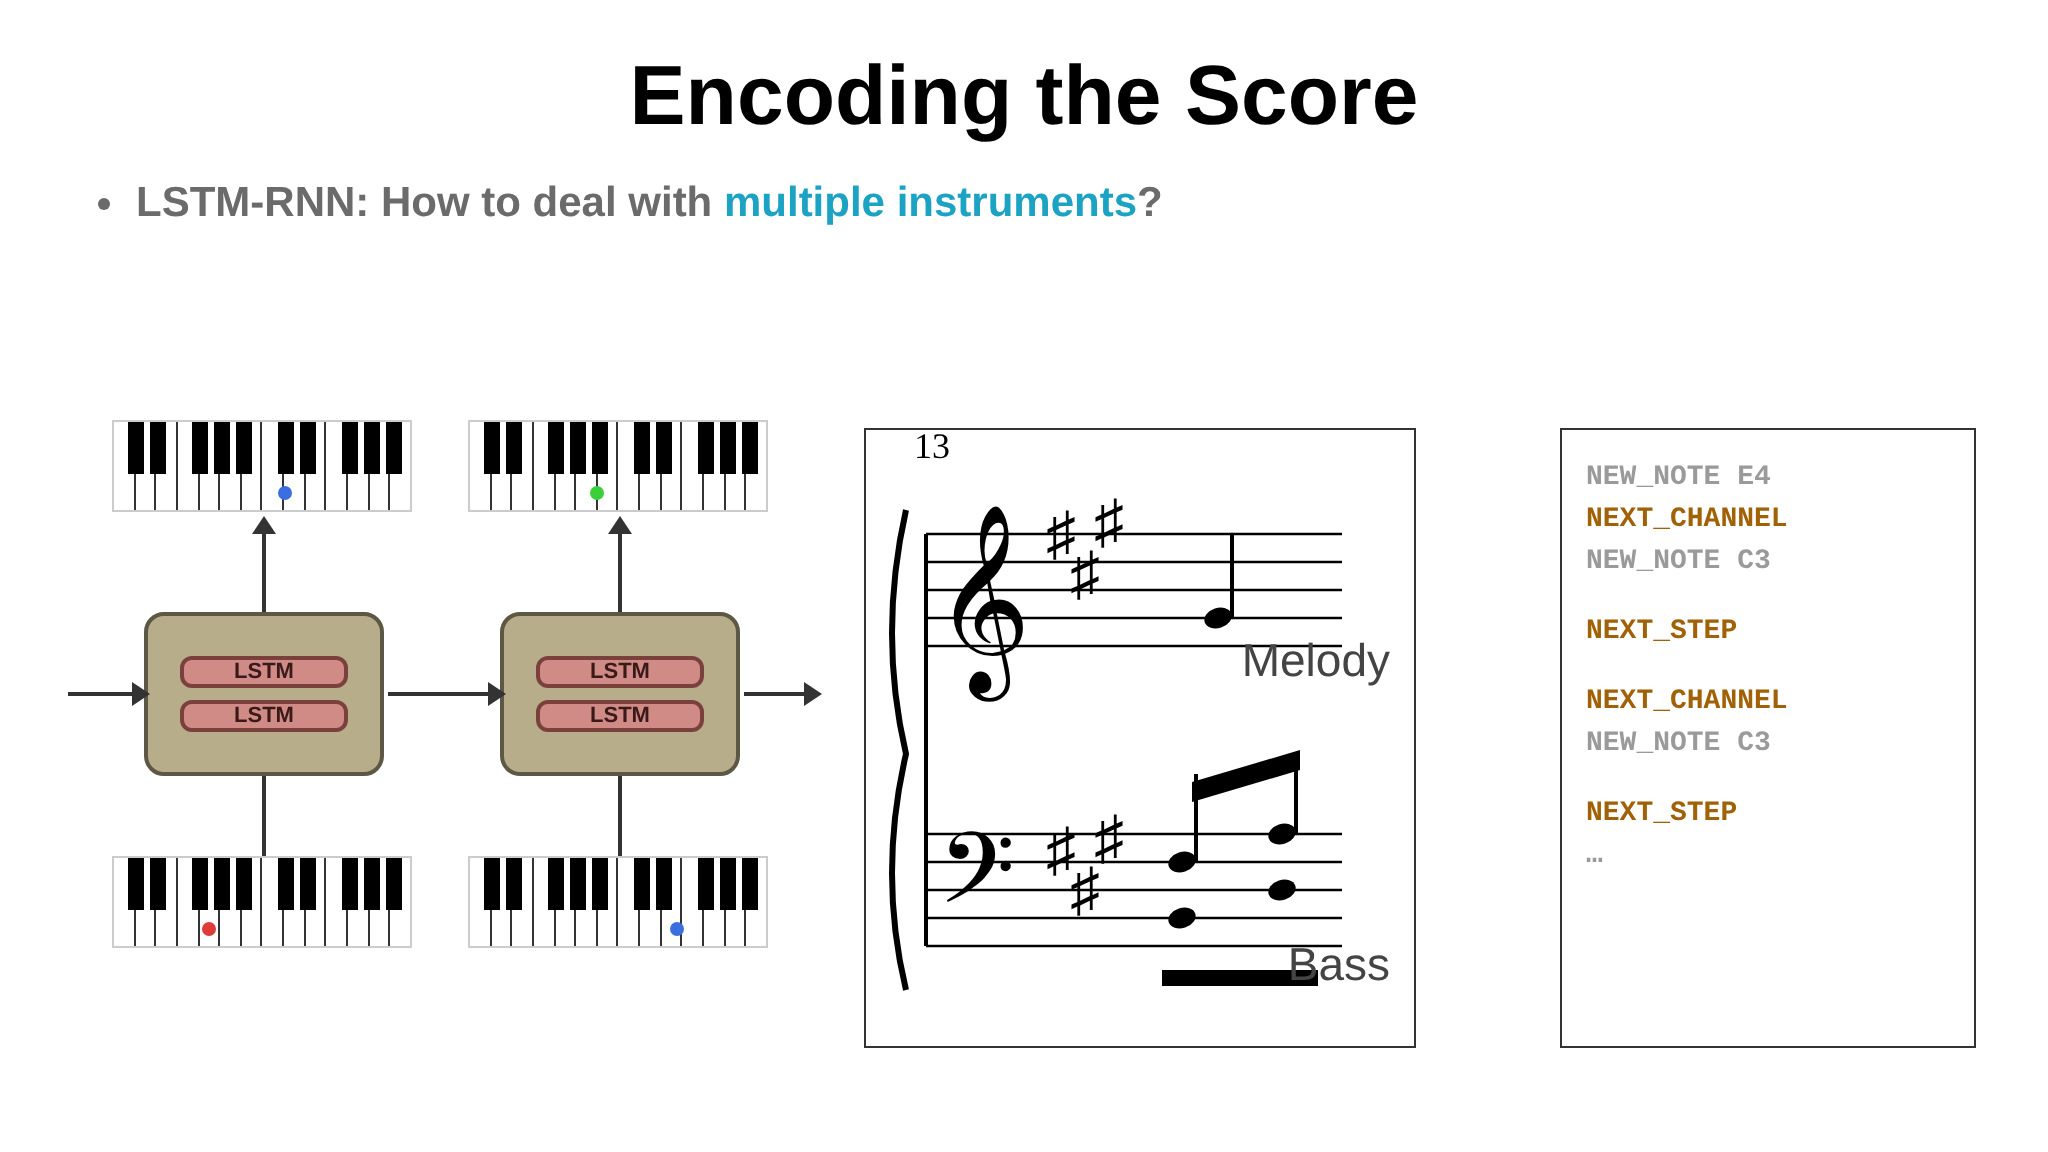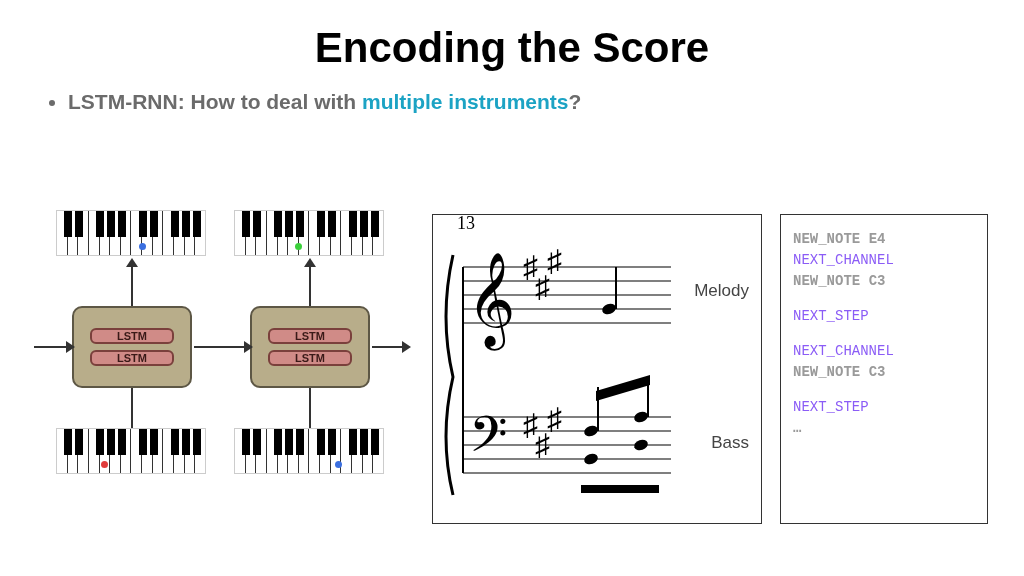--- a/index.html
+++ b/index.html
@@ -107,43 +107,44 @@
     background: #333;
   }
   .arrow-head {
     position: absolute;
     width: 0; height: 0;
   }
   
   .score-panel {
     position: absolute;
     left: 432px; top: 4px;
-    width: 330px; height: 310px;
+    width: 276px; height: 310px;
     border: 1px solid #333;
     background: #fff;
   }
   .score-panel .label {
     position: absolute;
-    font-size: 17px;
+    font-size: 23px;
     color: #444;
+    margin-top: 36px;
   }
   
   .code-panel {
     position: absolute;
     left: 780px; top: 4px;
     width: 208px; height: 310px;
     border: 1px solid #333;
     background: #fff;
     padding: 14px 12px;
     font-family: "Courier New", monospace;
     font-size: 14px;
     line-height: 1.5;
   }
   .code-panel .tok { color: #9a9a9a; font-weight: 700; }
-  .code-panel .tok-b { color: #8b5cf6; font-weight: 400; }
+  .code-panel .tok-b { color: #a16207; font-weight: 700; }
 </style>
 </head>
 <body>
 
 <div class="title">Encoding the Score</div>
 
 <ul class="bullets">
   <li class="bullet-l1">
     <span>LSTM-RNN:  How to deal with </span><span class="teal">multiple instruments</span><span class="q">?</span>
   </li>

